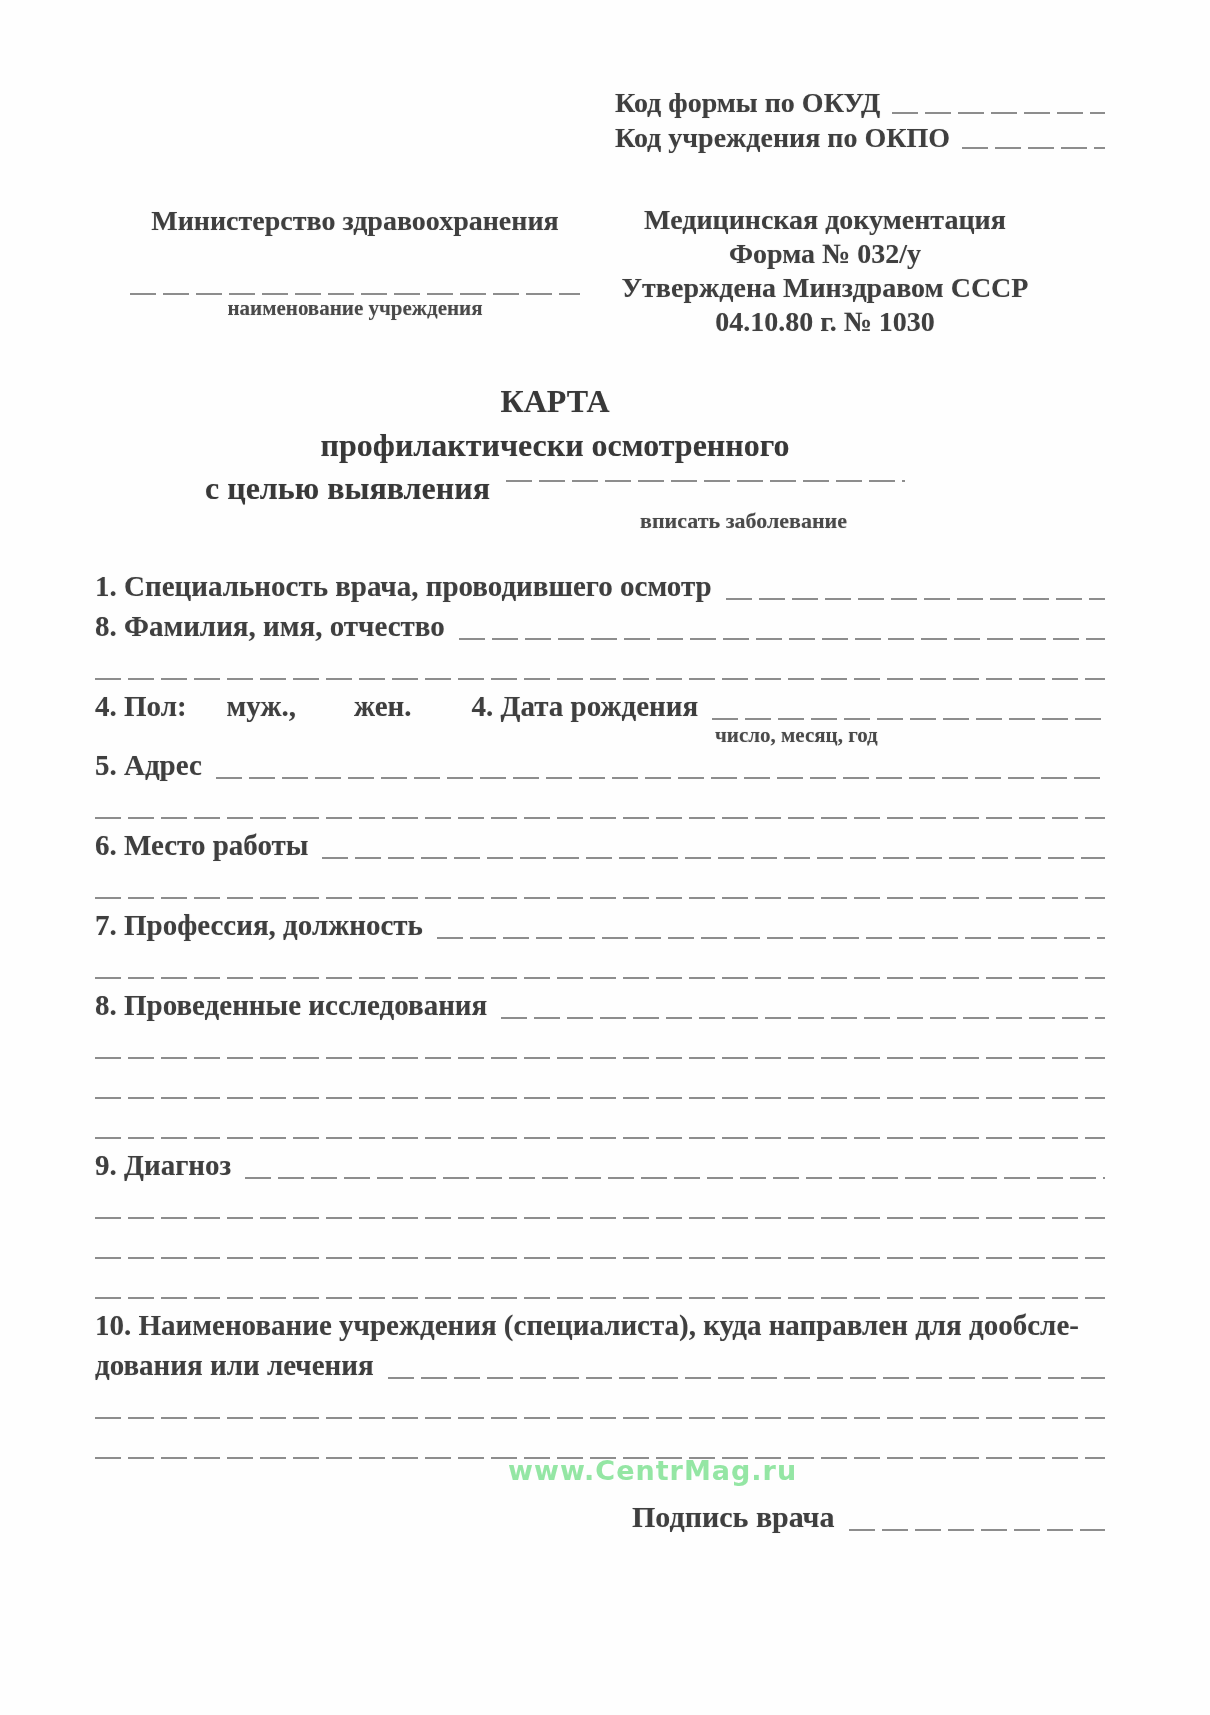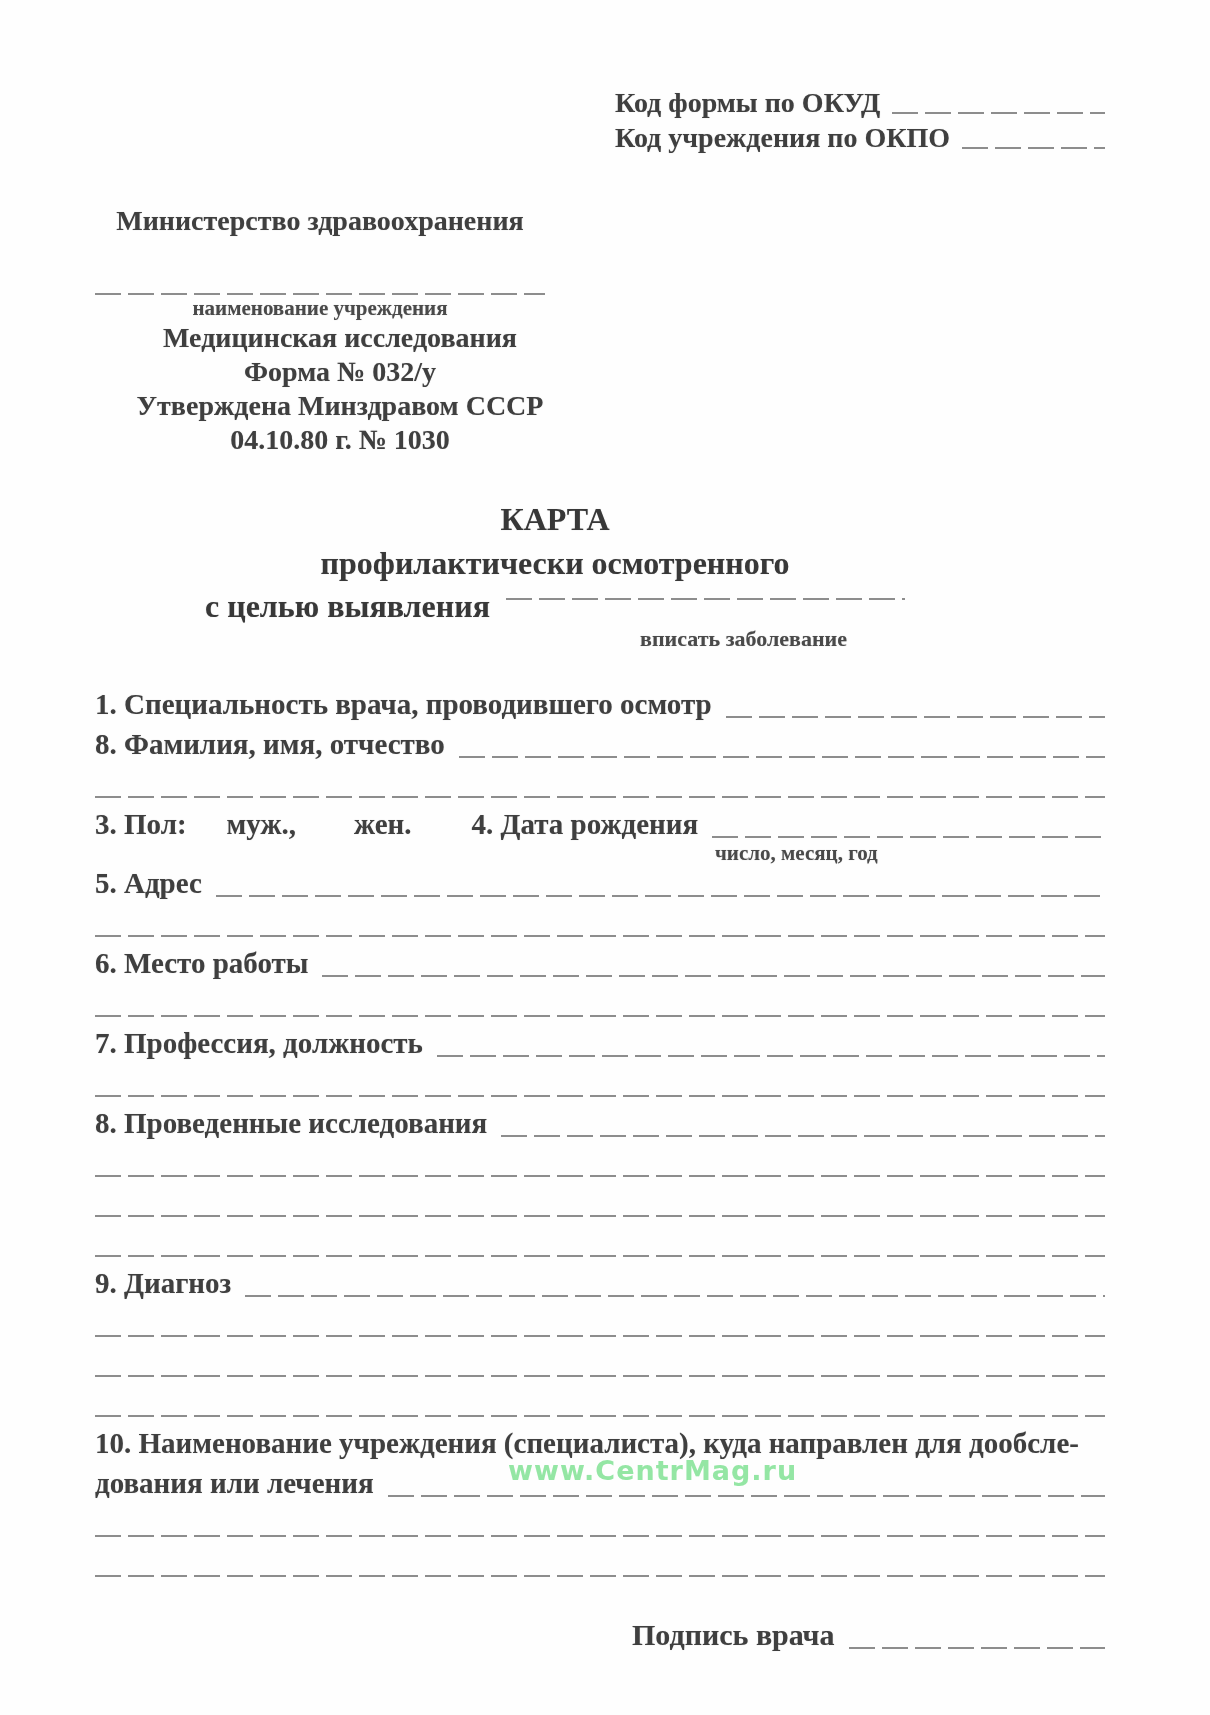--- a/index.html
+++ b/index.html
@@ -26,21 +26,21 @@
     content:"";position:absolute;left:0;right:0;top:0;height:2px;
     background:repeating-linear-gradient(90deg,#8d8d8d 0 26px,rgba(0,0,0,0) 26px 33px);
   }
 
   
   .codes{margin-top:85px;margin-left:auto;width:490px;font-size:28px;}
   .code-row{display:flex;align-items:flex-end;height:35px;line-height:35px;}
   .code-row .lbl{white-space:nowrap;padding-right:12px;}
 
   
-  .twocol{display:flex;justify-content:center;margin-top:48px;flex-direction:column;}
+  .twocol{display:flex;justify-content:center;margin-top:48px;}
   .col-left{width:450px;text-align:center;font-size:28px;}
   .col-left .ministry{line-height:36px;}
   .col-left .rule{margin-top:54px;}
   .col-left .small-caption{font-size:21px;line-height:26px;color:#4a4a4a;}
   .col-right{width:490px;text-align:center;font-size:28px;}
   .col-right div{line-height:34px;}
 
   
   .title-block{width:920px;margin-top:40px;font-size:32px;color:#383838;}
   .t1,.t2{text-align:center;line-height:44px;height:44px;}
@@ -85,21 +85,21 @@
       </div>
     </div>
 
     <div class="twocol">
       <div class="col-left">
         <div class="ministry">Министерство здравоохранения</div>
         <div class="rule"></div>
         <div class="small-caption">наименование учреждения</div>
       </div>
       <div class="col-right">
-        <div>Медицинская исследования</div>
+        <div>Медицинская документация</div>
         <div>Форма № 032/у</div>
         <div>Утверждена Минздравом СССР</div>
         <div>04.10.80 г. № 1030</div>
       </div>
     </div>
 
     <div class="title-block">
       <div class="t1">КАРТА</div>
       <div class="t2">профилактически осмотренного</div>
       <div class="t3">
@@ -118,21 +118,21 @@
 
       <div class="frow">
         <span class="lbl">8. Фамилия, имя, отчество</span>
         <span class="blank"></span>
       </div>
       <div class="frow">
         <span class="blank"></span>
       </div>
 
       <div class="frow">
-        <span class="lbl gap-word">3. Пол:</span>
+        <span class="lbl gap-word">4. Пол:</span>
         <span class="lbl gap-word sp-m">муж.,</span>
         <span class="lbl gap-word sp-f">жен.</span>
         <span class="lbl sp-d">4. Дата рождения</span>
         <span class="blank"></span>
       </div>
       <div class="cap-row">число, месяц, год</div>
 
       <div class="frow">
         <span class="lbl">5. Адрес</span>
         <span class="blank"></span>

